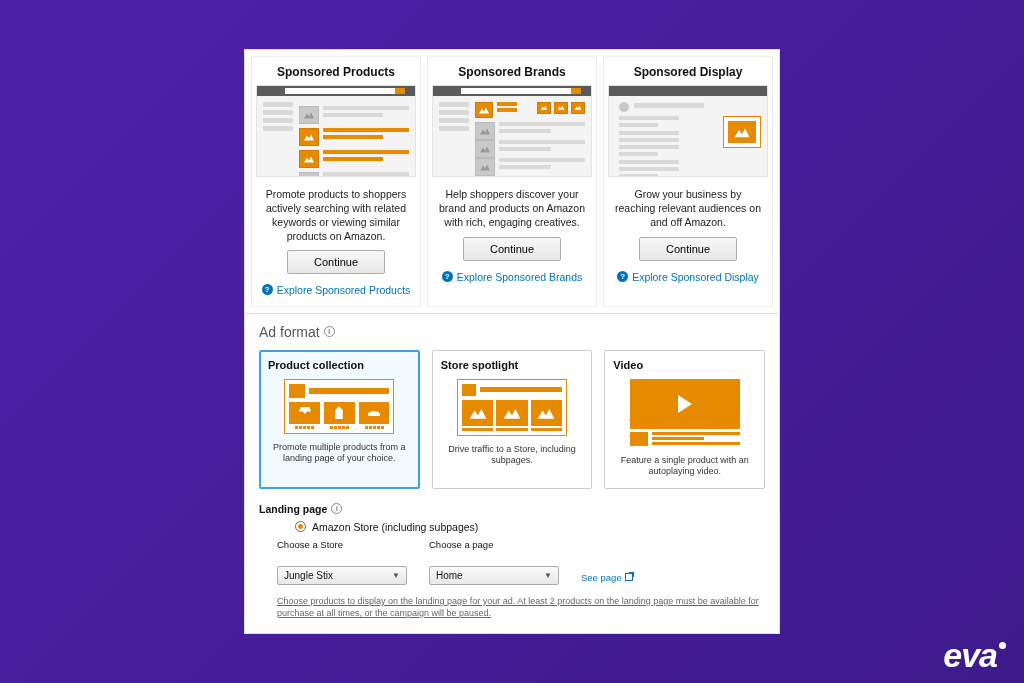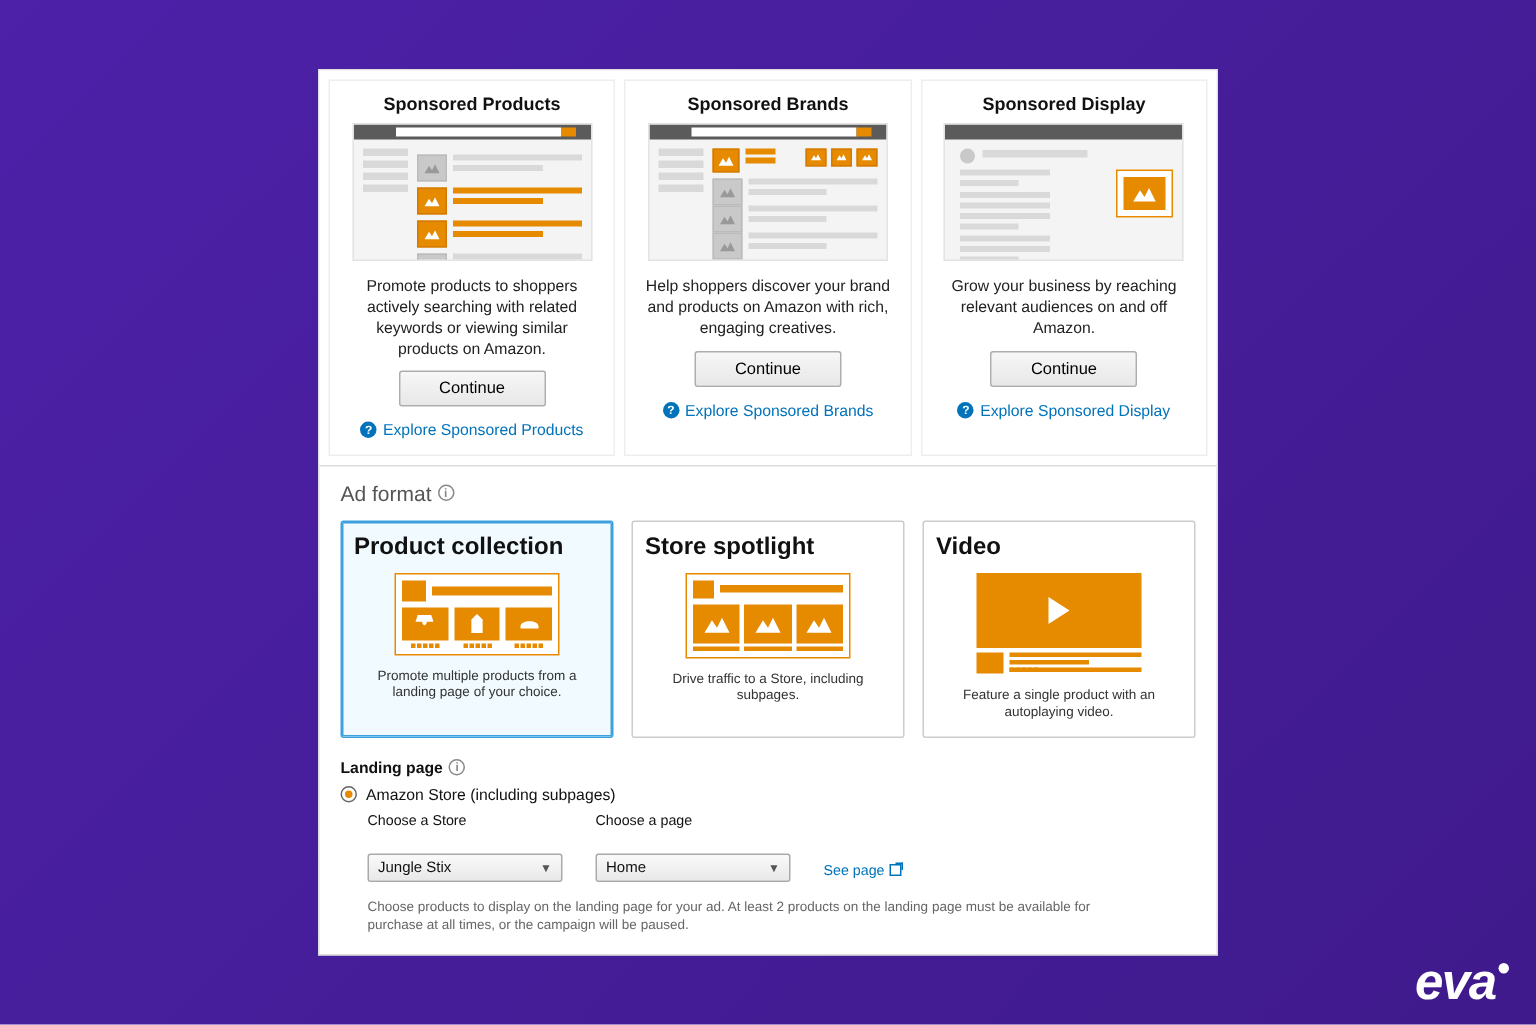--- a/index.html
+++ b/index.html
@@ -9,21 +9,21 @@
     background: linear-gradient(135deg, #4d21a8 0%, #3f1a8c 100%);
     width: 1024px;
     height: 683px;
     display: flex;
     align-items: center;
     justify-content: center;
     position: relative;
   }
   .panel {
     background: #fff;
-    width: 600px;
+    width: 536px;
     border: 1px solid #ddd;
     font-size: 11px;
     color: #111;
   }
   
   .top-cards {
     display: flex;
     gap: 6px;
     padding: 6px;
     background: #fff;
@@ -166,21 +166,21 @@
     display:flex; flex-direction:column; align-items:center;
     cursor:pointer;
   }
   .format-card.selected {
     border:1px solid #3da1e0;
     background:#f0faff;
     box-shadow: inset 0 0 0 1px #3da1e0;
   }
   .format-title {
     font-weight:700;
-    font-size:16px;
+    font-size:11px;
     align-self:flex-start;
     margin-bottom:8px;
   }
   .format-mock {
     width:110px;
     margin-bottom:8px;
   }
   .pc-mock {
     border:1px solid #e68a00; background:#fff; padding:4px;
   }
@@ -225,20 +225,21 @@
   .landing-title {
     font-weight:700;
     font-size:10.5px;
     margin-bottom:6px;
     display:flex; align-items:center; gap:4px;
   }
   .radio-row {
     display:flex; align-items:center; gap:6px;
     font-size:10.5px;
     margin-bottom:6px;
+    margin-left:36px;
   }
   .radio {
     width:11px; height:11px; border-radius:50%;
     border:1px solid #666; display:inline-flex;
     align-items:center; justify-content:center;
     background:#fff;
   }
   .radio.checked::after {
     content:''; width:5px; height:5px; border-radius:50%; background:#e68a00;
   }
@@ -253,21 +254,21 @@
     padding:3px 6px; font-size:10px; min-width:130px;
     display:flex; justify-content:space-between; align-items:center;
     border-radius:2px; cursor:pointer;margin-top:13px;
   }
   .select .caret { font-size:8px; color:#555; }
   .see-page { color:#0073bb; font-size:9.5px; cursor:pointer; display:flex; gap:3px; align-items:center; margin-bottom:2px;}
   .ext-icon { width:8px; height:8px; border:1px solid #0073bb; position:relative; }
   .ext-icon::after { content:''; position:absolute; top:-2px; right:-2px; width:4px; height:4px; border-top:1px solid #0073bb; border-right:1px solid #0073bb; }
 
   .helper {
-    font-size:9px; color:#666; line-height:1.35; margin-left:18px; max-width:520px;
+    font-size:9px; color:#666; line-height:1.35; margin-left:18px; max-width:520px;text-decoration:underline;
   }
 
   
   .logo {
     position:absolute; bottom:8px; right:18px;
     color:#fff; font-weight:700; font-style:italic;
     font-size:34px; letter-spacing:-1px;
     font-family: Arial, sans-serif;
   }
   .logo .dot { display:inline-block; width:7px; height:7px; background:#fff; border-radius:50%; margin-left:2px; vertical-align:top; margin-top:6px;}

